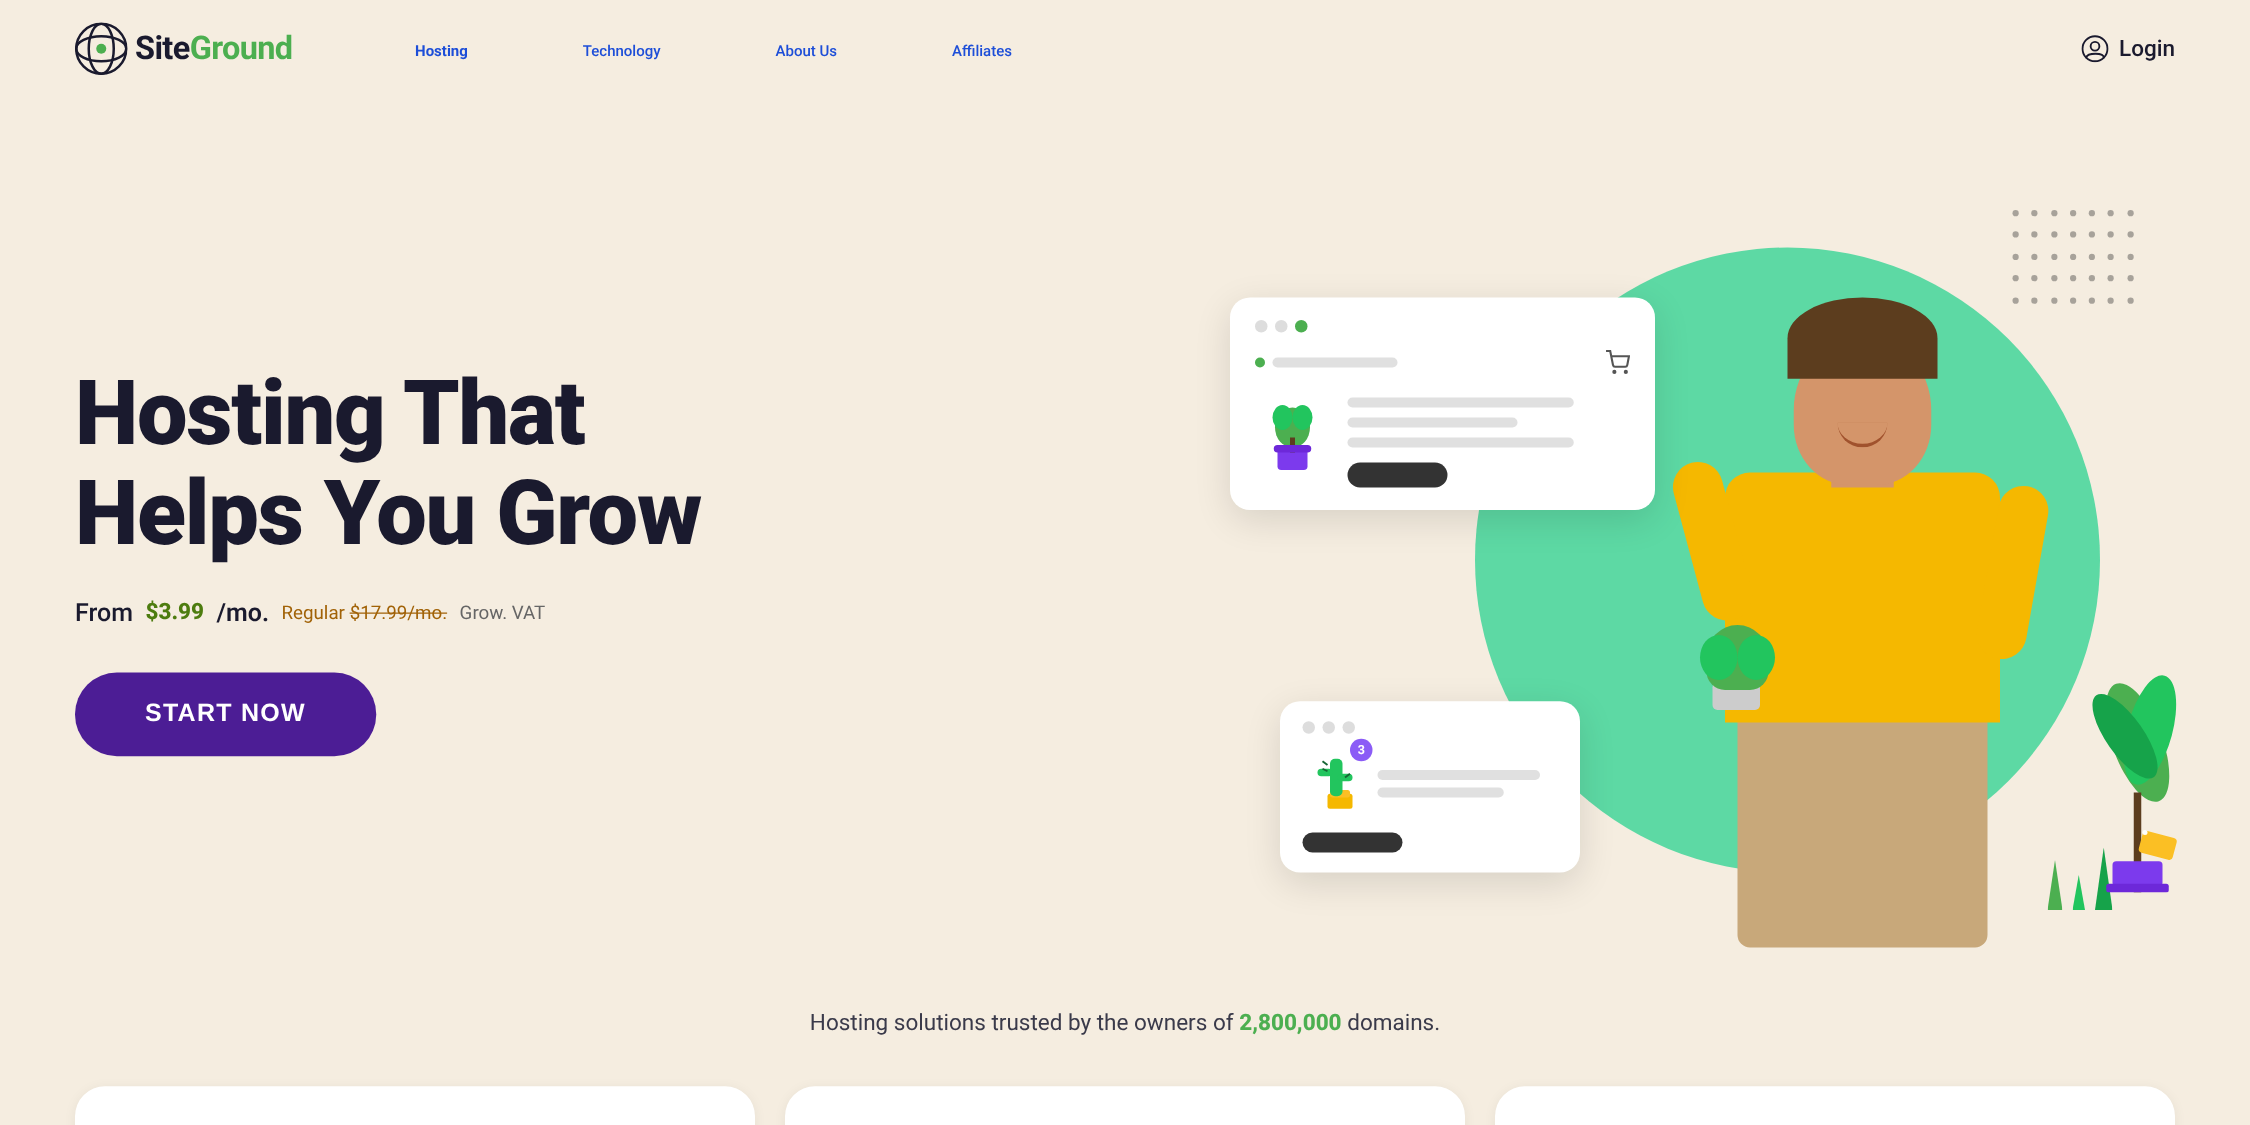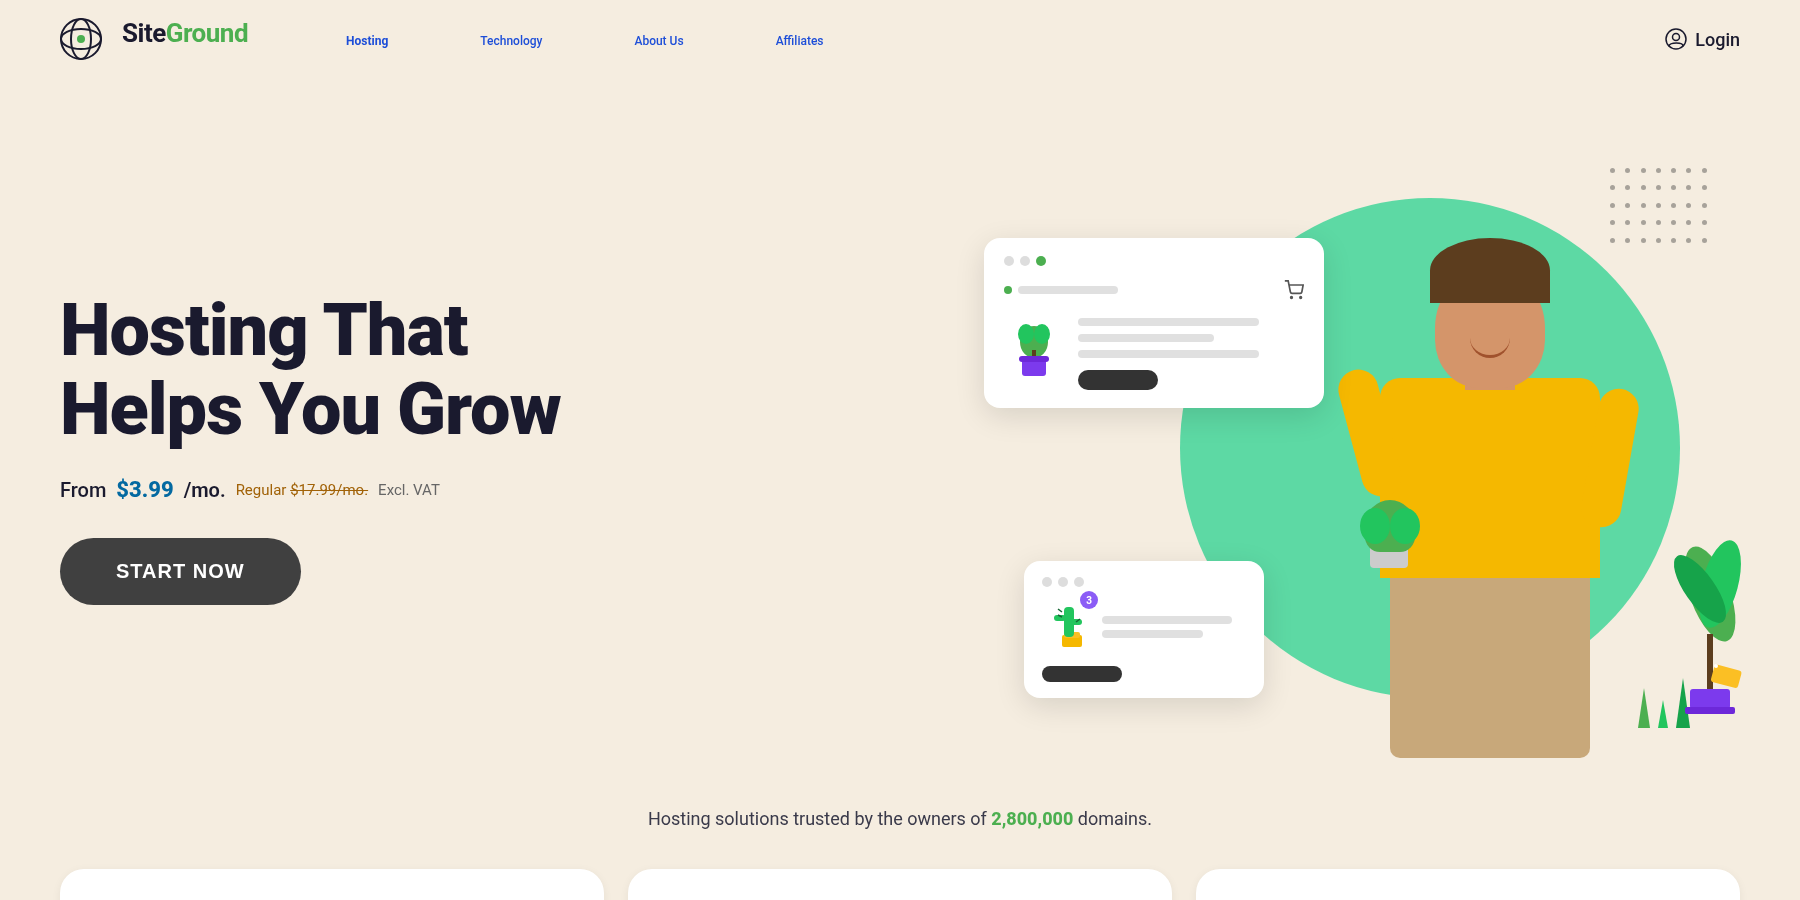--- a/index.html
+++ b/index.html
@@ -15,22 +15,22 @@
     nav {
       display: flex;
       align-items: center;
       padding: 18px 60px;
       background-color: #f5ede0;
       position: relative;
       z-index: 10;
     }
     .logo-area {
       display: flex;
-      align-items: flex-start;
-      gap: 20px;
+      align-items: center;
+      gap: 6px;
       margin-right: 50px;
       text-decoration: none;
     }
     .logo-icon {
       width: 42px;
       height: 42px;
     }
     .logo-text {
       font-size: 26px;
       font-weight: 700;
@@ -106,40 +106,40 @@
       align-items: center;
       gap: 10px;
       margin-bottom: 36px;
       font-size: 20px;
       color: #1a1a2e;
     }
     .pricing-from {
       font-weight: 500;
     }
     .pricing-price {
-      color: #0369a1;
+      color: #4d7c0f;
       font-weight: 800;
-      font-size: 22px;
+      font-size: 18px;
     }
     .pricing-mo {
       font-weight: 600;
     }
     .pricing-regular {
       font-size: 15px;
       color: #a16207;
     }
     .pricing-regular s {
       text-decoration: line-through;
     }
     .pricing-vat {
       font-size: 15px;
       color: #666;
     }
     .start-btn {
-      background: #404040;
+      background: #4c1d95;
       color: #fff;
       border: none;
       border-radius: 50px;
       padding: 22px 56px;
       font-size: 20px;
       font-weight: 800;
       letter-spacing: 1px;
       cursor: pointer;
       text-transform: uppercase;
     }
@@ -341,21 +341,21 @@
       <span>Helps You Grow</span>
     </h1>
 
     <div class="pricing-line">
       <span class="pricing-from">From</span>
       <span class="pricing-price">$3.99</span>
       <span class="pricing-mo">/mo.</span>
       <span class="pricing-regular">
         <span>Regular</span> <s>$17.99/mo.</s>
       </span>
-      <span class="pricing-vat">Excl. VAT</span>
+      <span class="pricing-vat">Grow. VAT</span>
     </div>
 
     <button class="start-btn">START NOW</button>
   </div>
 
   <div class="hero-visual">
 
     <div style="
       position: absolute;
       width: 500px;

